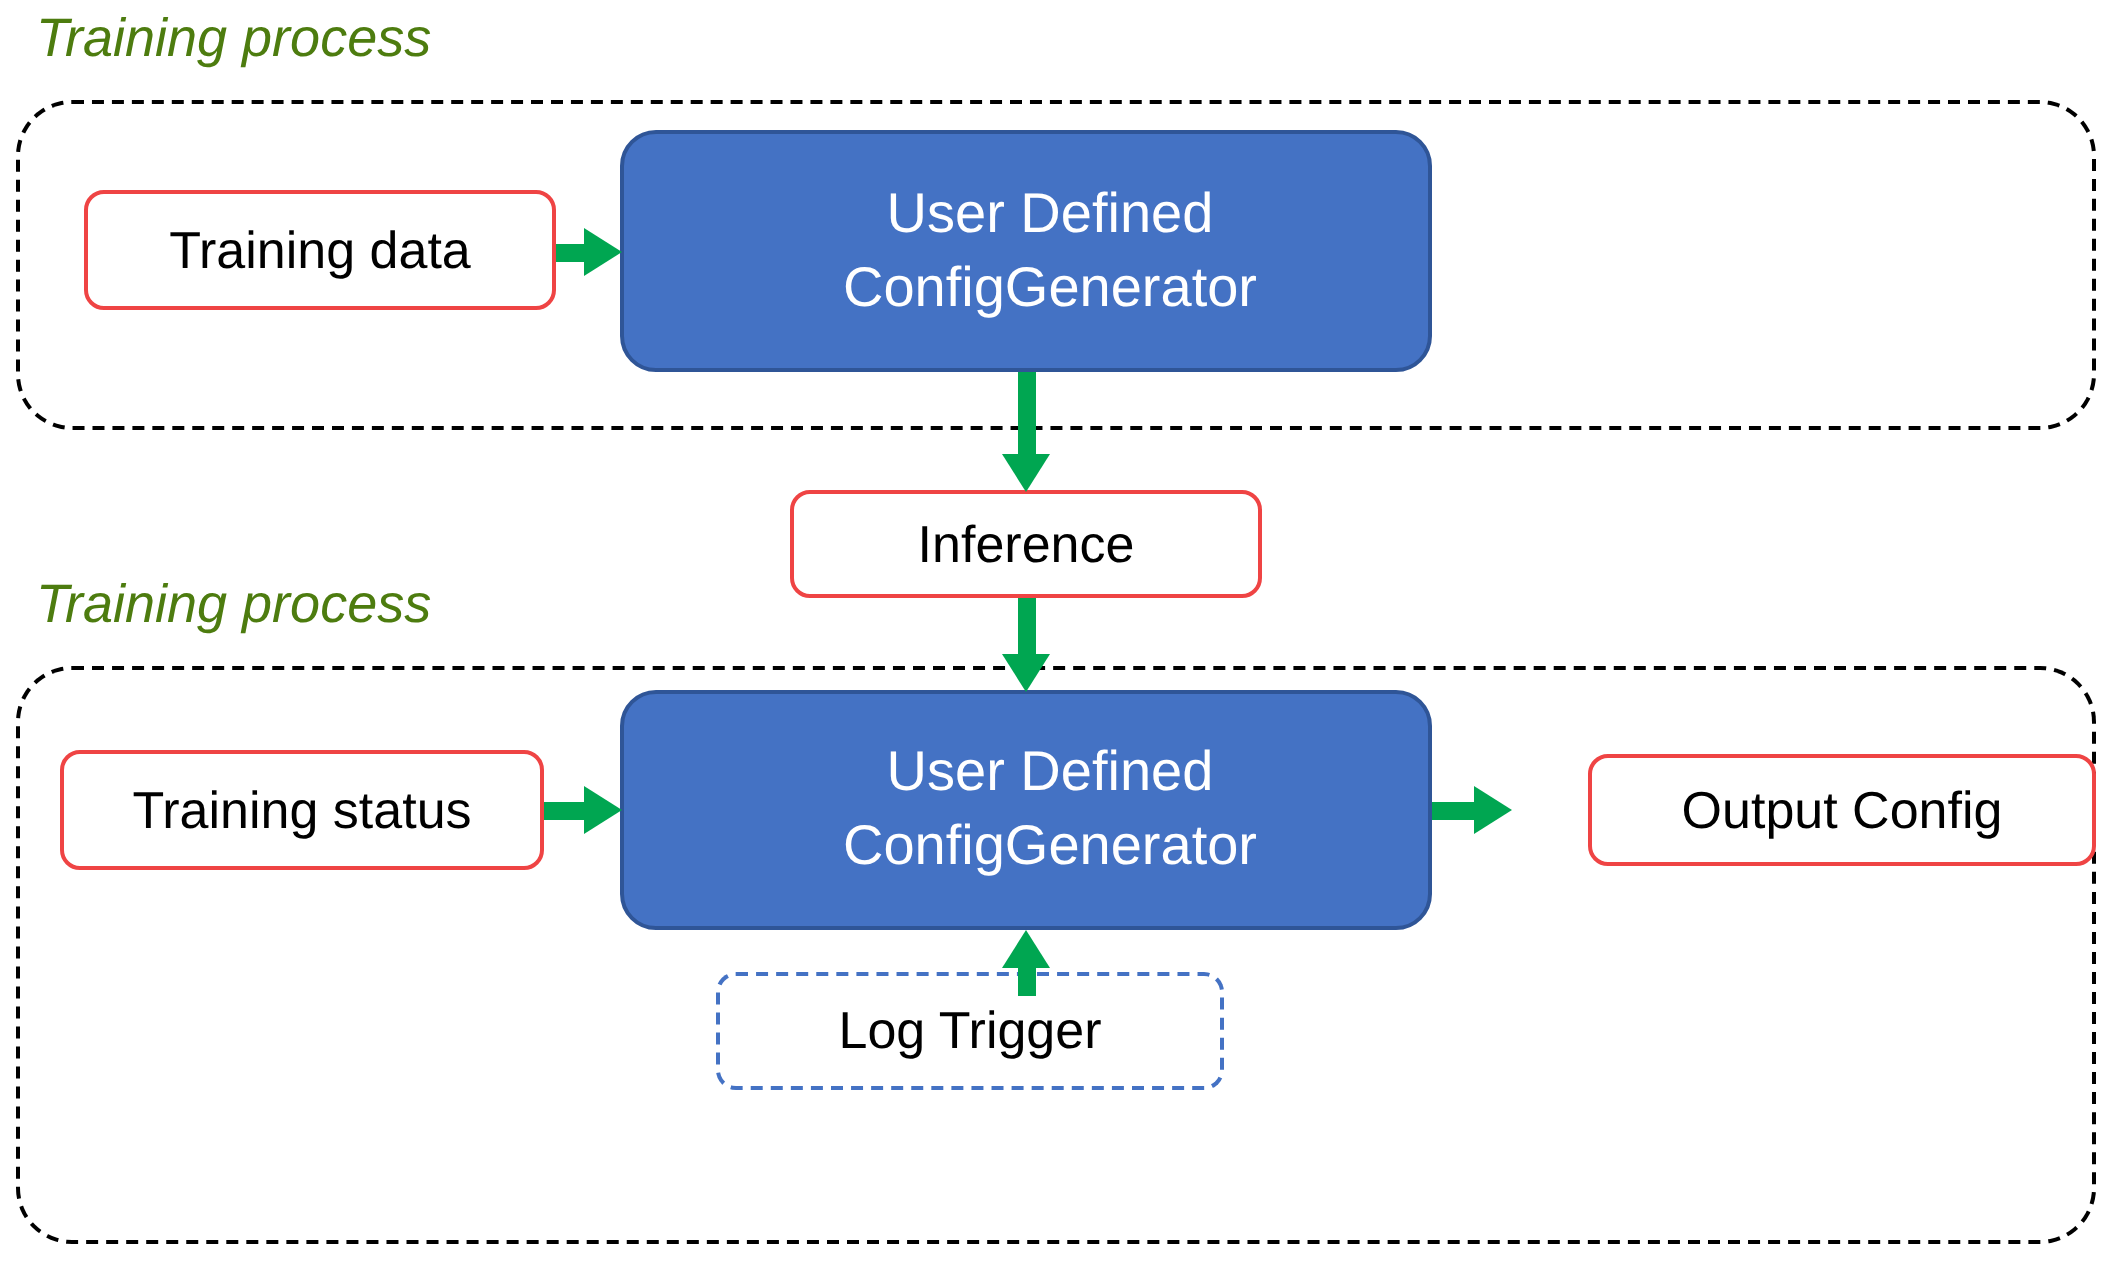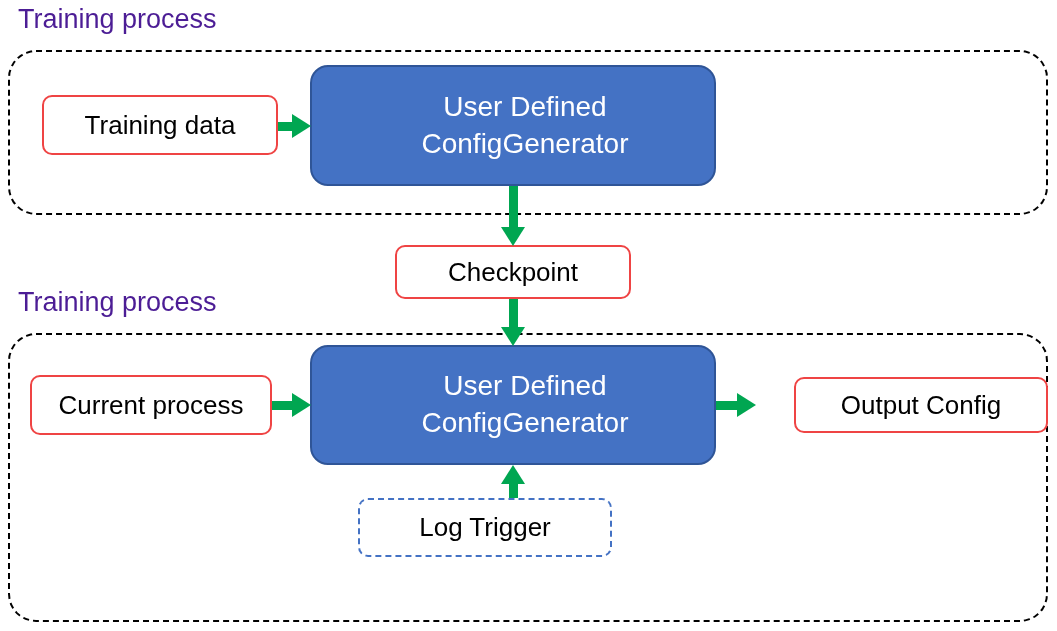--- a/index.html
+++ b/index.html
@@ -10,24 +10,25 @@
   }
   .stage {
     position: relative;
     width: 1057px;
     height: 631px;
     background: #ffffff;
     overflow: hidden;
   }
   .section-label {
     position: absolute;
-    color: #4c1d95;
+    color: #4d7c0f;
     font-size: 27px;
     line-height: 1.15;
     white-space: nowrap;
+    font-style: italic;
   }
   .process-container {
     position: absolute;
     border: 2.5px dashed #000000;
     border-radius: 28px;
     background: transparent;
     box-sizing: border-box;
   }
   .node {
     position: absolute;
@@ -108,32 +109,32 @@
   </div>
 
   <div class="node filled" style="left:310px; top:65px; width:406px; height:121px;">User Defined
 ConfigGenerator</div>
 
   <div class="arrow arrow-down" style="left:501px; top:186px;">
     <span class="shaft-v" style="height:41px;"></span>
     <span class="head-down"></span>
   </div>
 
-  <div class="node outline" style="left:395px; top:245px; width:236px; height:54px;">Checkpoint</div>
+  <div class="node outline" style="left:395px; top:245px; width:236px; height:54px;">Inference</div>
 
   <div class="arrow arrow-down" style="left:501px; top:299px;">
     <span class="shaft-v" style="height:28px;"></span>
     <span class="head-down"></span>
   </div>
 
   <div class="section-label" style="left:18px; top:287px;">Training process</div>
 
   <div class="process-container" style="left:8px; top:333px; width:1040px; height:289px;"></div>
 
-  <div class="node outline" style="left:30px; top:375px; width:242px; height:60px;">Current process</div>
+  <div class="node outline" style="left:30px; top:375px; width:242px; height:60px;">Training status</div>
 
   <div class="arrow arrow-right" style="left:272px; top:393px;">
     <span class="shaft-h" style="width:20px;"></span>
     <span class="head-right"></span>
   </div>
 
   <div class="node filled" style="left:310px; top:345px; width:406px; height:120px;">User Defined
 ConfigGenerator</div>
 
   <div class="arrow arrow-right" style="left:716px; top:393px;">
@@ -141,16 +142,16 @@
     <span class="head-right"></span>
   </div>
 
   <div class="node outline" style="left:756px; top:377px; width:254px; height:56px;margin-left:38px;">Output Config</div>
 
   <div class="arrow arrow-up" style="left:501px; top:465px;">
     <span class="head-up"></span>
     <span class="shaft-v" style="height:14px;"></span>
   </div>
 
-  <div class="node dashed-node" style="left:358px; top:498px; width:254px; height:59px; z-index:2;">Log Trigger</div>
+  <div class="node dashed-node" style="left:358px; top:486px; width:254px; height:59px; z-index:2;">Log Trigger</div>
 
 
 </div>
 
 </body></html>

